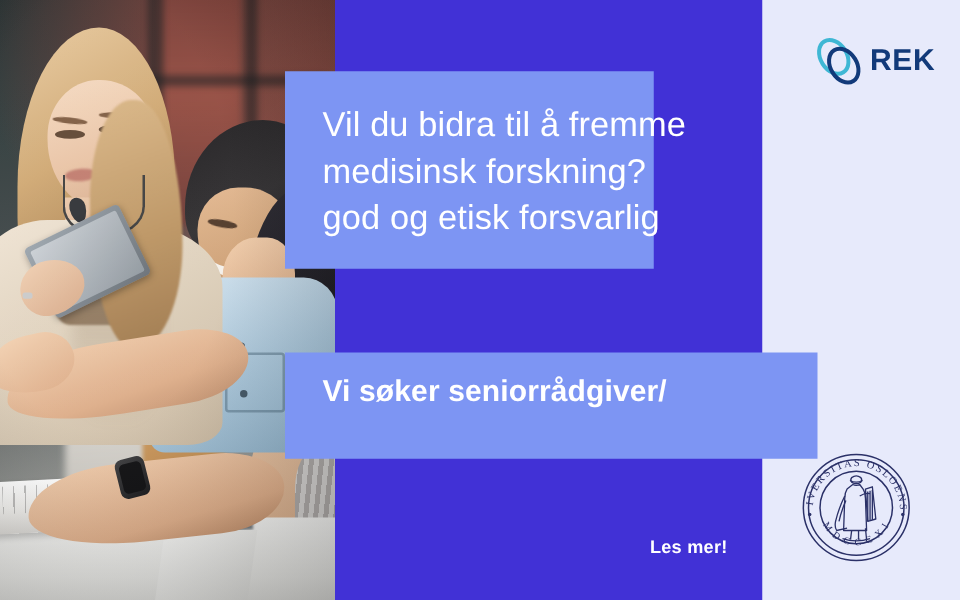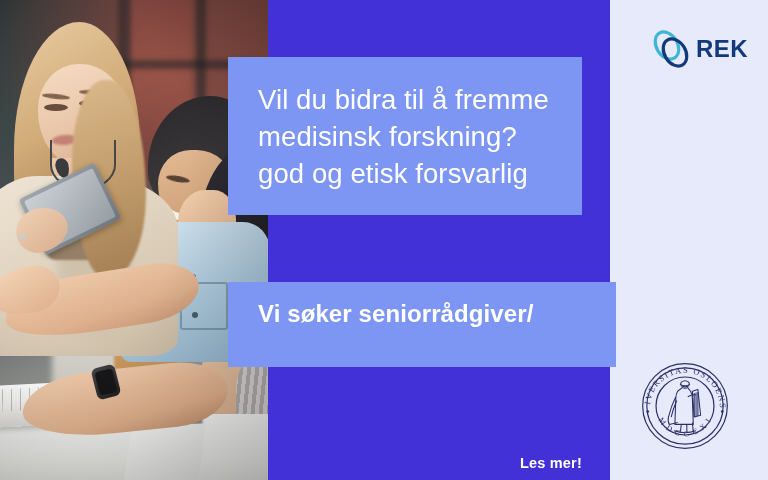--- a/index.html
+++ b/index.html
@@ -374,51 +374,51 @@
   
   .callout {
     position: absolute;
     background: #7d95f3;
     color: #ffffff;
     box-sizing: border-box;
   }
   .callout-headline {
     left: 228px;
     top: 57px;
-    width: 354px;
+    width: 295px;
     height: 158px;
     padding: 24px 26px 0 30px;
   }
   .callout-headline .line {
     font-size: 27.5px;
     line-height: 37px;
     font-weight: 400;
     letter-spacing: 0.1px;
     white-space: nowrap;
   }
   .callout-job {
     left: 228px;
     top: 282px;
-    width: 388px;
+    width: 426px;
     height: 85px;
     padding: 16px 20px 0 30px;
   }
   .callout-job .line {
     font-size: 24px;
     line-height: 31px;
     font-weight: 700;
     letter-spacing: 0.1px;
     white-space: nowrap;
   }
 
   
   .cta {
     position: absolute;
     left: 430px;
-    top: 455px;
+    top: 430px;
     width: 152px;
     text-align: right;
     color: #ffffff;
     font-size: 14.5px;
     font-weight: 700;
     letter-spacing: 0.2px;
   }
 
   
   .rek-logo {

